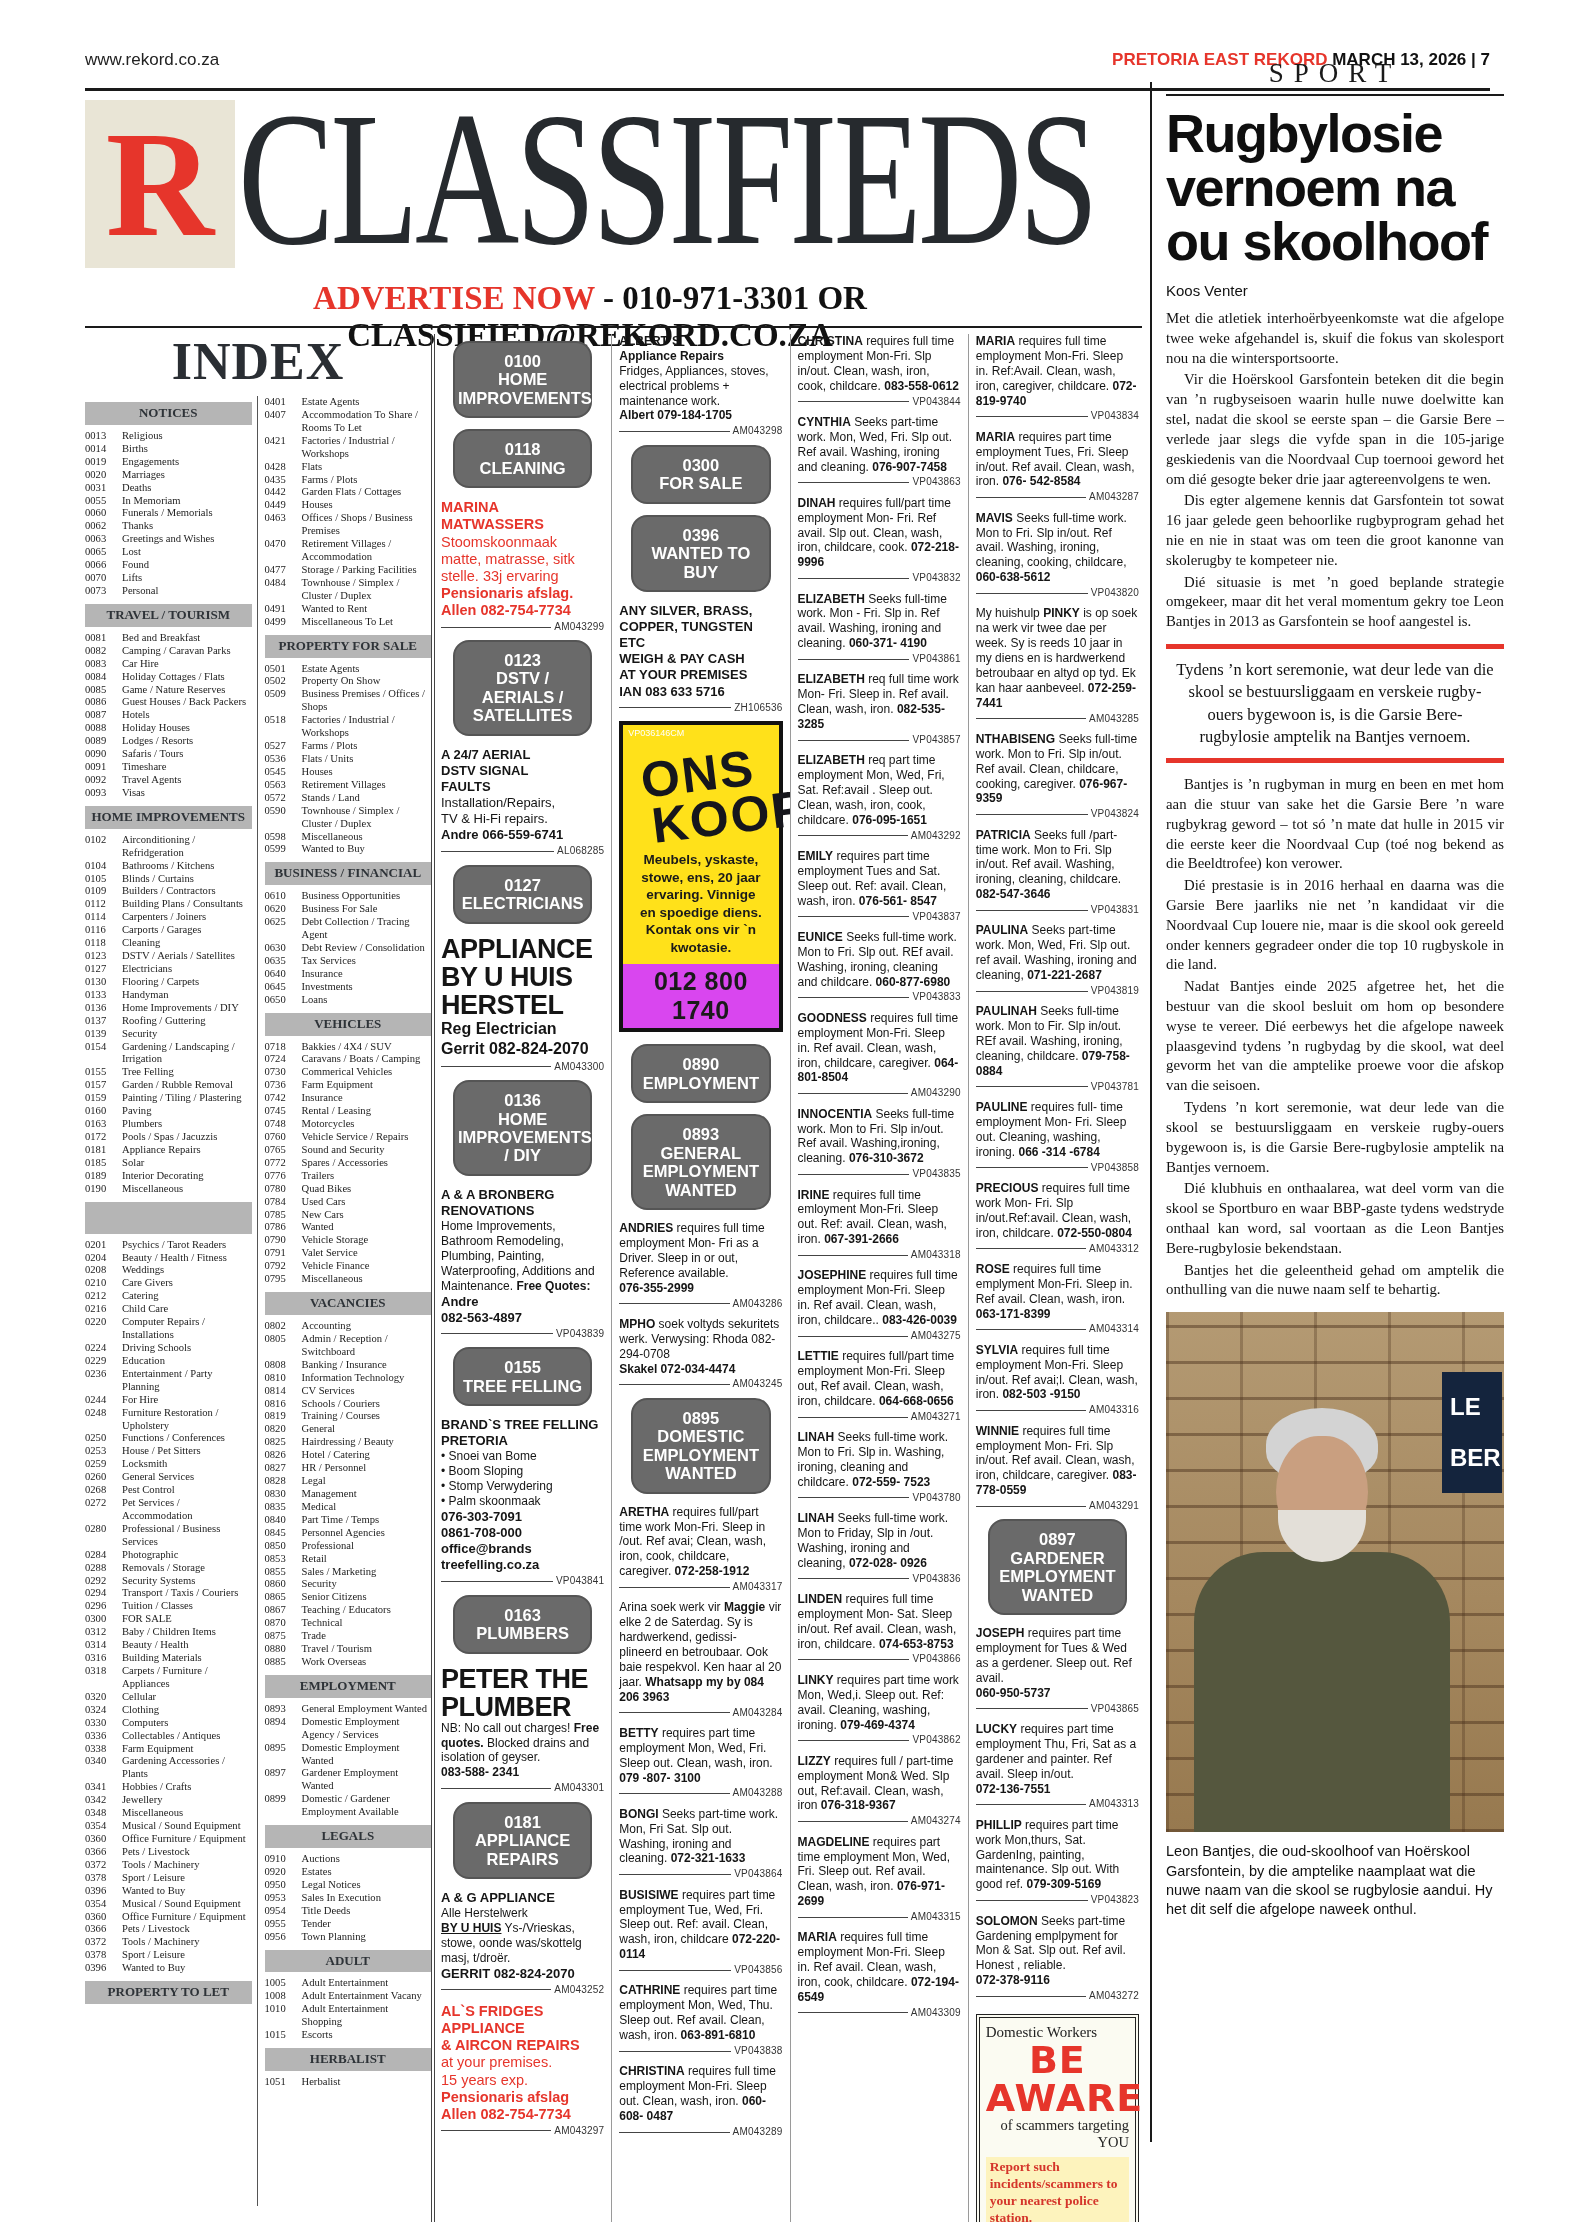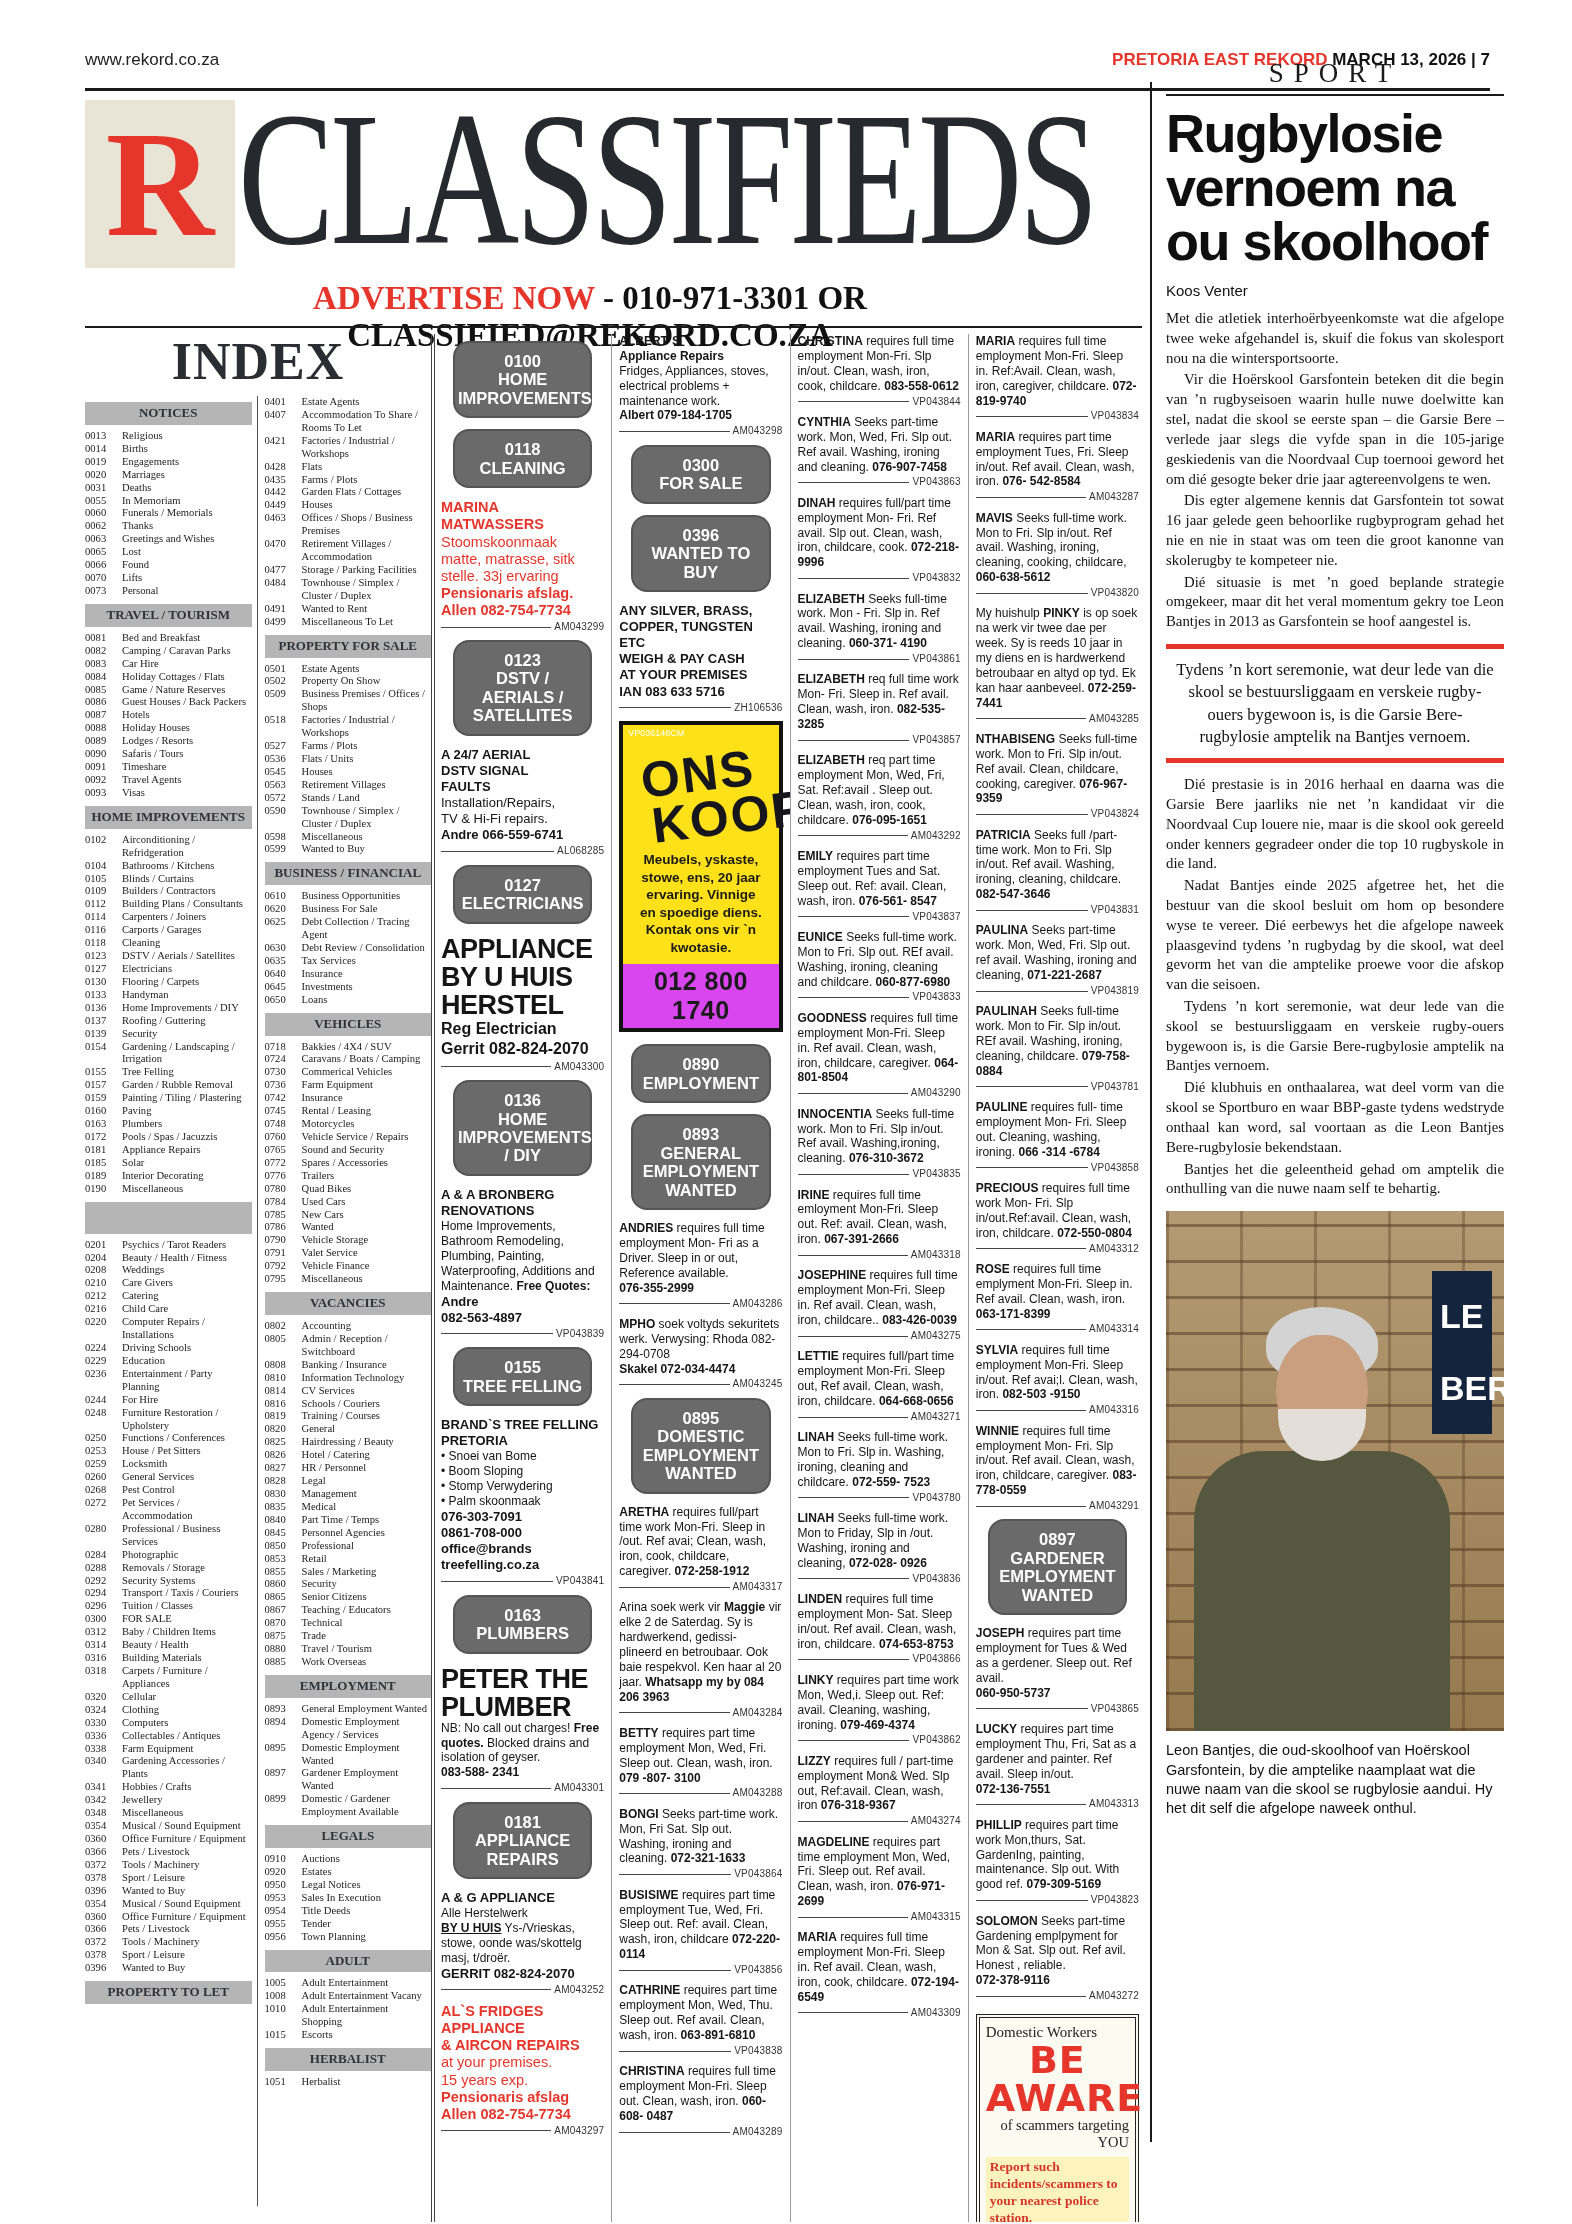--- a/index.html
+++ b/index.html
@@ -110,22 +110,22 @@
            linear-gradient(180deg,#b49a73 0%,#a5885f 55%,#97794f 100%);}
   .man{position:absolute;left:28px;bottom:0;width:250px;height:430px;}
   .man .hair{position:absolute;top:6px;left:72px;width:112px;height:74px;background:#d3d3d3;
              border-radius:55% 55% 45% 45%;}
   .man .face{position:absolute;top:34px;left:82px;width:92px;height:112px;background:#c99f80;
              border-radius:46% / 50%;}
   .man .beard{position:absolute;top:108px;left:84px;width:88px;height:52px;background:#e3dfd8;
               border-radius:0 0 44px 44px;}
   .man .shirt{position:absolute;top:150px;left:0;width:256px;height:280px;background:#55573e;
               border-radius:70px 70px 0 0;}
-  .photo-sign{position:absolute;right:12px;top:60px;width:52px;background:#14243d;color:#fff;
-              font-weight:bold;font-size:34px;line-height:2.1;padding:10px 0 10px 8px;}
+  .photo-sign{position:absolute;right:2px;top:60px;width:52px;background:#14243d;color:#fff;
+              font-weight:bold;font-size:24px;line-height:2.1;padding:10px 0 10px 8px;}
   .caption{font-size:14.5px;line-height:1.34;margin-top:10px;color:#111;}
 </style>
 </head>
 <body>
 
 <div class="abs topbar">
   <span>www.rekord.co.za</span>
   <span class="right">
     <span class="brand">PRETORIA EAST REKORD</span><span> MARCH 13, 2026</span><span>  |  </span><span>7</span>
   </span>
@@ -1129,20 +1129,21 @@
   <div class="headline">Rugbylosie vernoem na ou skoolhoof</div>
   <div class="byline">Koos Venter</div>
   <div class="sbody" id="sbody1">
       <p class="noindent">Met die atletiek interhoërbyeenkomste wat die afgelope twee weke afgehandel is, skuif die fokus van skolesport nou na die wintersportsoorte.</p>
       <p>Vir die Hoërskool Garsfontein beteken dit die begin van ’n rugbyseisoen waarin hulle nuwe doelwitte kan stel, nadat die skool se eerste span – die Garsie Bere – verlede jaar slegs die vyfde span in die 105-jarige geskiedenis van die Noordvaal Cup toernooi geword het om dié gesogte beker drie jaar agtereenvolgens te wen.</p>
       <p>Dis egter algemene kennis dat Garsfontein tot sowat 16 jaar gelede geen behoorlike rugbyprogram gehad het nie en nie in staat was om teen die groot kanonne van skolerugby te kompeteer nie.</p>
       <p>Dié situasie is met ’n goed beplande strategie omgekeer, maar dit het veral momentum gekry toe Leon Bantjes in 2013 as Garsfontein se hoof aangestel is.</p>
     </div>
   <div class="pullquote">Tydens ’n kort seremonie, wat deur lede van die skool se bestuursliggaam en verskeie rugby-ouers bygewoon is, is die Garsie Bere-rugbylosie amptelik na Bantjes vernoem.</div>
   <div class="sbody" id="sbody2">
+      <p>Bantjes is ’n rugbyman in murg en been en met hom aan die stuur van sake het die Garsie Bere ’n ware rugbykrag geword – tot só ’n mate dat hulle in 2015 vir die eerste keer die Noordvaal Cup (toé nog bekend as die Beeldtrofee) kon verower.</p>
       <p>Dié prestasie is in 2016 herhaal en daarna was die Garsie Bere jaarliks nie net ’n kandidaat vir die Noordvaal Cup louere nie, maar is die skool ook gereeld onder kenners gegradeer onder die top 10 rugbyskole in die land.</p>
       <p>Nadat Bantjes einde 2025 afgetree het, het die bestuur van die skool besluit om hom op besondere wyse te vereer. Dié eerbewys het die afgelope naweek plaasgevind tydens ’n rugbydag by die skool, wat deel gevorm het van die amptelike proewe voor die afskop van die seisoen.</p>
       <p>Tydens ’n kort seremonie, wat deur lede van die skool se bestuursliggaam en verskeie rugby-ouers bygewoon is, is die Garsie Bere-rugbylosie amptelik na Bantjes vernoem.</p>
       <p>Dié klubhuis en onthaalarea, wat deel vorm van die skool se Sportburo en waar BBP-gaste tydens wedstryde onthaal kan word, sal voortaan as die Leon Bantjes Bere-rugbylosie bekendstaan.</p>
       <p>Bantjes het die geleentheid gehad om amptelik die onthulling van die nuwe naam self te behartig.</p>
     </div>
   <div class="photo">
     <div class="man">
       <div class="shirt"></div>
       <div class="hair"></div>

